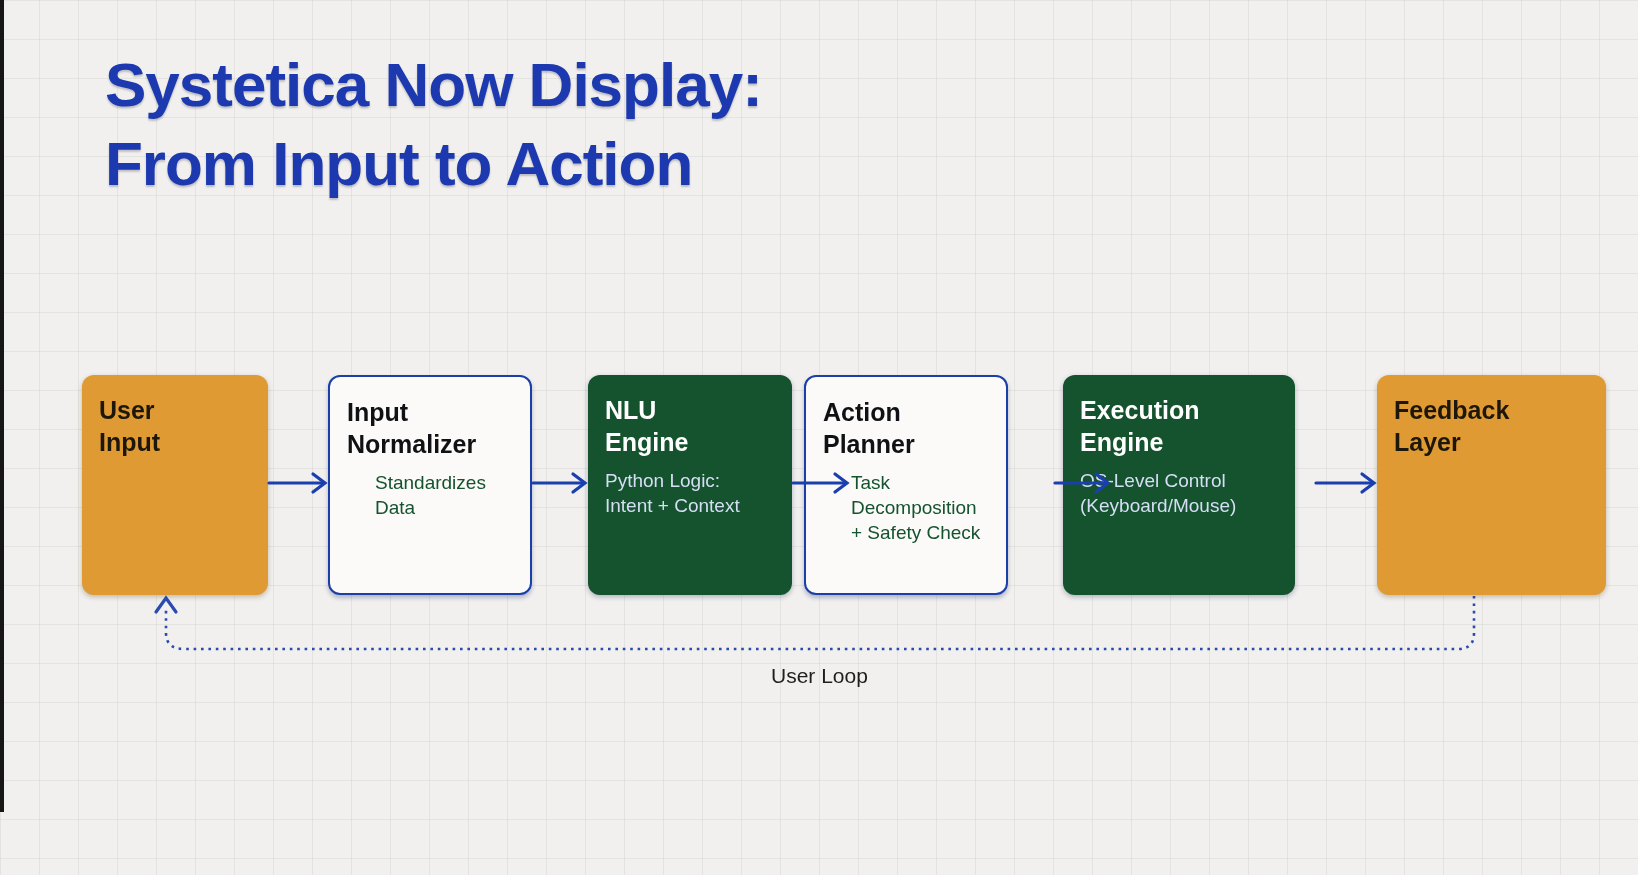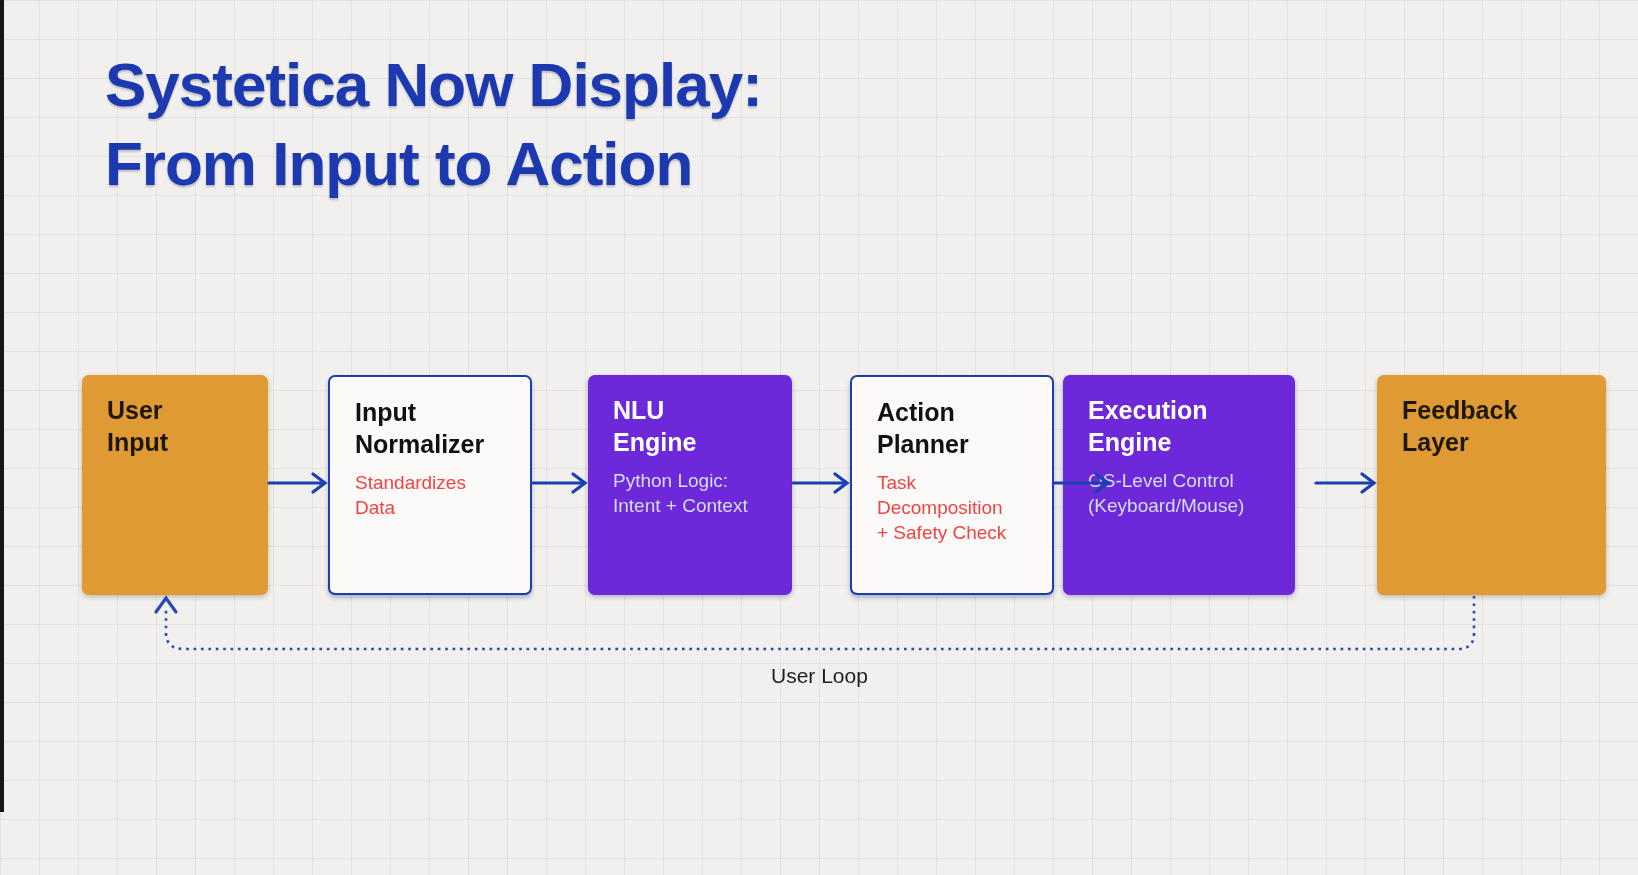--- a/index.html
+++ b/index.html
@@ -20,21 +20,21 @@
   .page-title {
     position:absolute; left:84px; top:46px; width:900px;
     font-size:62px; font-weight:700; line-height:1.27;
     letter-spacing:-1px; color:#1c39b0;
     white-space:pre-line;
     text-shadow:0 2px 2px rgba(30,30,60,.25);
     margin-left:21px;
   }
   .box {
     position:absolute; top:375px; height:220px;
-    border-radius:7px; padding:19px 25px;
+    border-radius:12px; padding:19px 17px;
   }
   .box-title {
     font-size:25px; font-weight:700; line-height:1.28;
     white-space:pre-line;
   }
   .box-sub {
     margin-top:10px; font-size:19px; line-height:1.32;
     white-space:pre-line;
   }
   .style-orange {
@@ -42,32 +42,32 @@
     box-shadow:0 2px 5px rgba(80,60,20,.30);
   }
   .style-orange .box-title { color:#1d1709; }
   .style-orange .box-sub   { color:#32290f; }
   .style-outline {
     background:#fbfaf8;
     border:2.5px solid #1a3fa8;
     box-shadow:0 3px 4px rgba(30,45,110,.30);
   }
   .style-outline .box-title { color:#101114; }
-  .style-outline .box-sub   { color:#ef4444; }
+  .style-outline .box-sub   { color:#14532d;margin-left:28px; }
   .style-blue {
-    background:#6d28d9;
+    background:#14532d;
     box-shadow:0 2px 5px rgba(20,30,90,.30);
   }
   .style-blue .box-title { color:#ffffff; }
   .style-blue .box-sub   { color:#d6def6; }
 
   .b1 { left:82px;   width:186px; }
   .b2 { left:328px;  width:204px; }
   .b3 { left:588px;  width:204px; }
-  .b4 { left:850px;  width:204px; }
+  .b4 { left:804px;  width:204px; }
   .b5 { left:1063px; width:232px; }
   .b6 { left:1377px; width:229px; }
 
   .connector-layer {
     position:absolute; left:0; top:0; width:1638px; height:875px;
     pointer-events:none;
   }
   .loop-label {
     position:absolute; left:771px; top:664px;
     font-size:21px; color:#1f1f1f;

